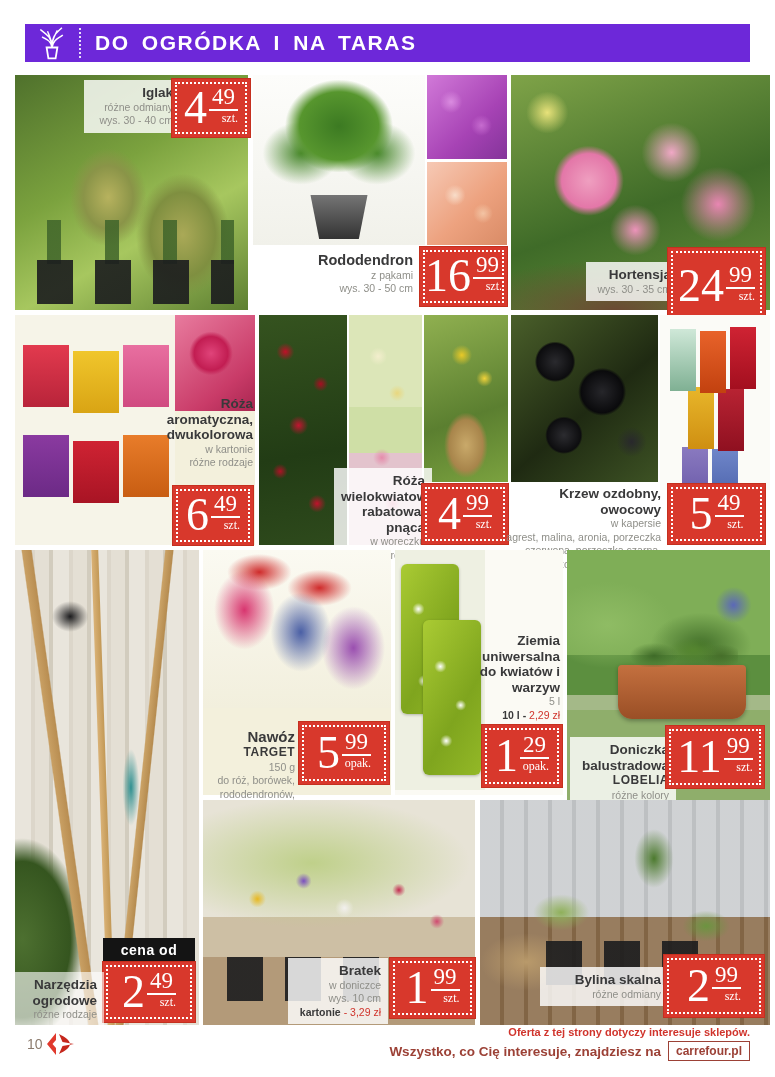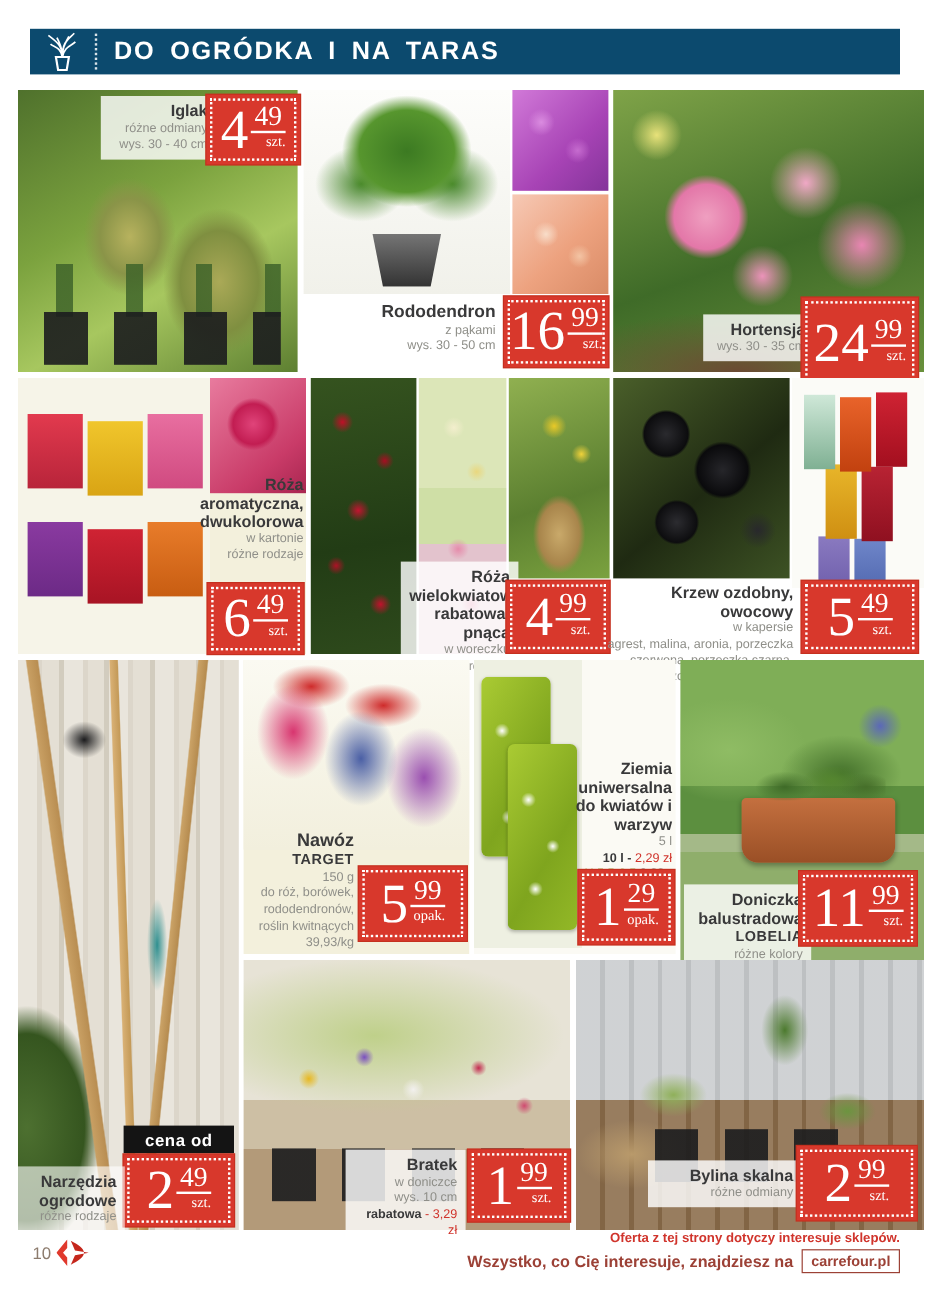--- a/index.html
+++ b/index.html
@@ -1,21 +1,21 @@
 <!DOCTYPE html>
 <html><head>
 <meta charset="utf-8">
 <style>
   html,body{margin:0;padding:0;background:#fff;}
   .page{position:relative;width:775px;height:1077px;background:#fff;overflow:hidden;
         font-family:"Liberation Sans",sans-serif;}
   .abs{position:absolute;}
 
   
-  .hdr{position:absolute;left:25px;top:24px;width:725px;height:38px;background:#0c4a6e;
+  .hdr{position:absolute;left:25px;top:24px;width:725px;height:38px;background:#6d28d9;
        display:flex;align-items:center;}
   .hdr-icon{width:54px;height:38px;display:flex;align-items:center;justify-content:center;flex:0 0 54px;}
   .hdr-sep{height:30px;border-left:2px dotted rgba(255,255,255,.85);margin-right:14px;}
   .hdr-title{color:#fff;font-weight:bold;font-size:21px;letter-spacing:1.5px;word-spacing:5px;}
 
   
   .badge{position:absolute;background:#d8382c;box-shadow:0 0 0 1px #c5301f;}
   .badge::before{content:"";position:absolute;inset:3px;border:2px dotted #fff;pointer-events:none;}
   .bi{display:flex;justify-content:center;align-items:center;height:100%;gap:2px;color:#fff;
       font-family:"Liberation Serif",serif;}
@@ -299,21 +299,21 @@
         </span>
       </div>
   </div>
   <div class="plabel lbl-onphoto" style="left:10px;top:972px;width:80px;background:rgba(255,255,255,.62)">
     <div class="pname">Narzędzia ogrodowe</div>
     <div class="pdet">różne rodzaje</div>
   </div>
 
   <div class="abs" style="left:203px;top:550px;width:188px;height:245px;background:#f3f0dc"></div>
   <div class="photo ph-target" style="left:203px;top:550px;width:188px;height:158px"></div>
-  <div class="plabel" style="left:199px;top:692px;width:96px">
+  <div class="plabel" style="left:199px;top:728px;width:96px">
     <div class="pname" style="font-size:15px">Nawóz</div>
     <div class="pbrand">TARGET</div>
     <div class="pdet">150 g</div>
     <div class="pdet">do róż, borówek, rododendronów, roślin kwitnących</div>
     <div class="pdet">39,93/kg</div>
   </div>
   <div class="badge" style="left:299px;top:722px;width:90px;height:62px">
     <div class="bi">
         <span class="pzl">5</span>
       <span class="pcol">
@@ -362,21 +362,21 @@
       </div>
   </div>
 
   <div class="photo ph-bratek" style="left:203px;top:800px;width:272px;height:225px">
     <div class="potsrow" style="bottom:24px"></div>
   </div>
   <div class="plabel lbl-onphoto" style="left:288px;top:958px;width:86px">
     <div class="pname">Bratek</div>
     <div class="pdet">w doniczce</div>
     <div class="pdet">wys. 10 cm</div>
-    <div class="pdet"><span class="dk">rabatowa</span> <span class="red">- 3,29 zł</span></div>
+    <div class="pdet"><span class="dk">kartonie</span> <span class="red">- 3,29 zł</span></div>
   </div>
   <div class="badge" style="left:390px;top:958px;width:85px;height:60px">
     <div class="bi">
         <span class="pzl">1</span>
       <span class="pcol">
           <span class="pgr">99</span>
       <span class="punit">szt.</span>
         </span>
       </div>
   </div>

